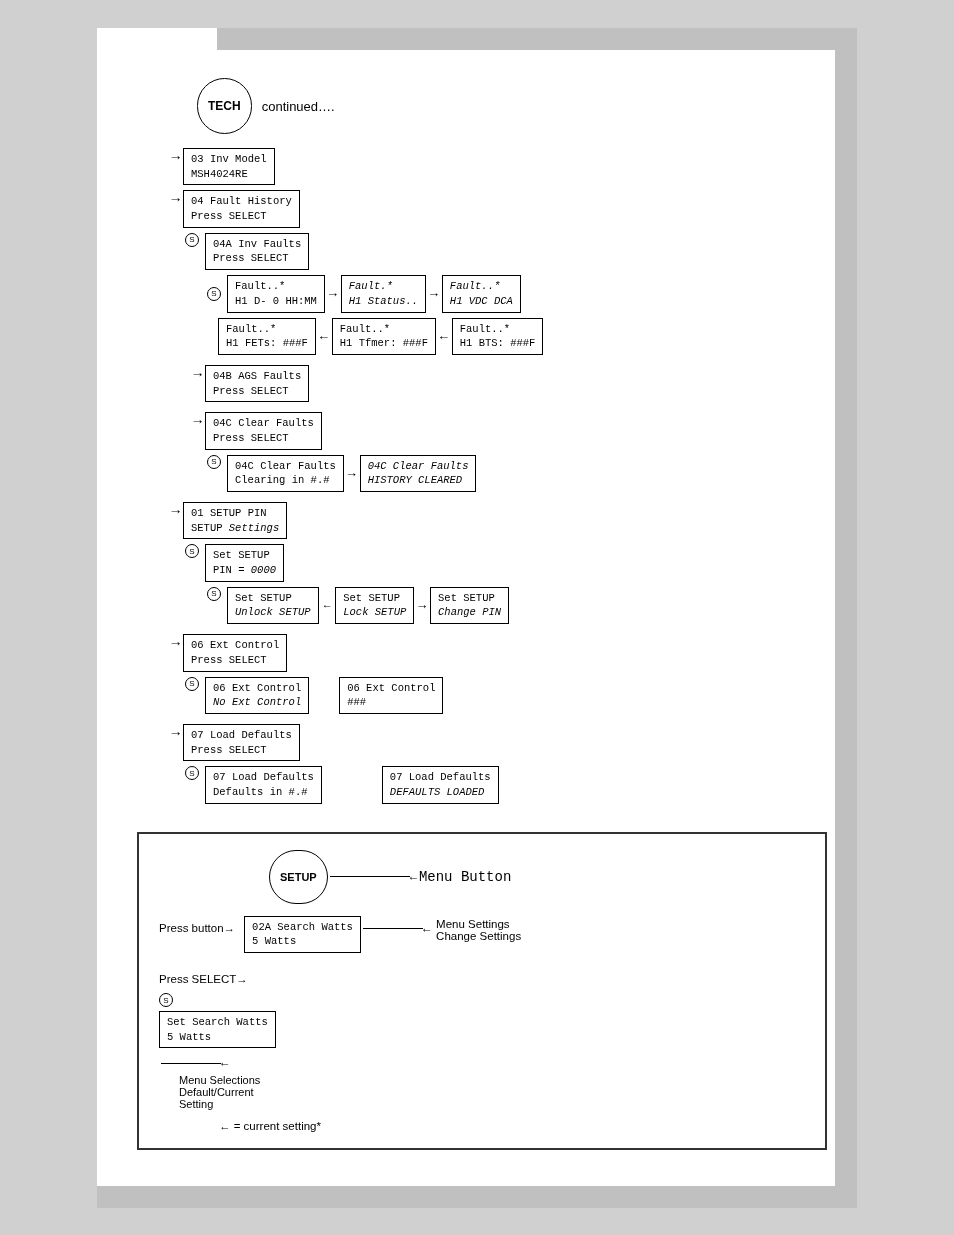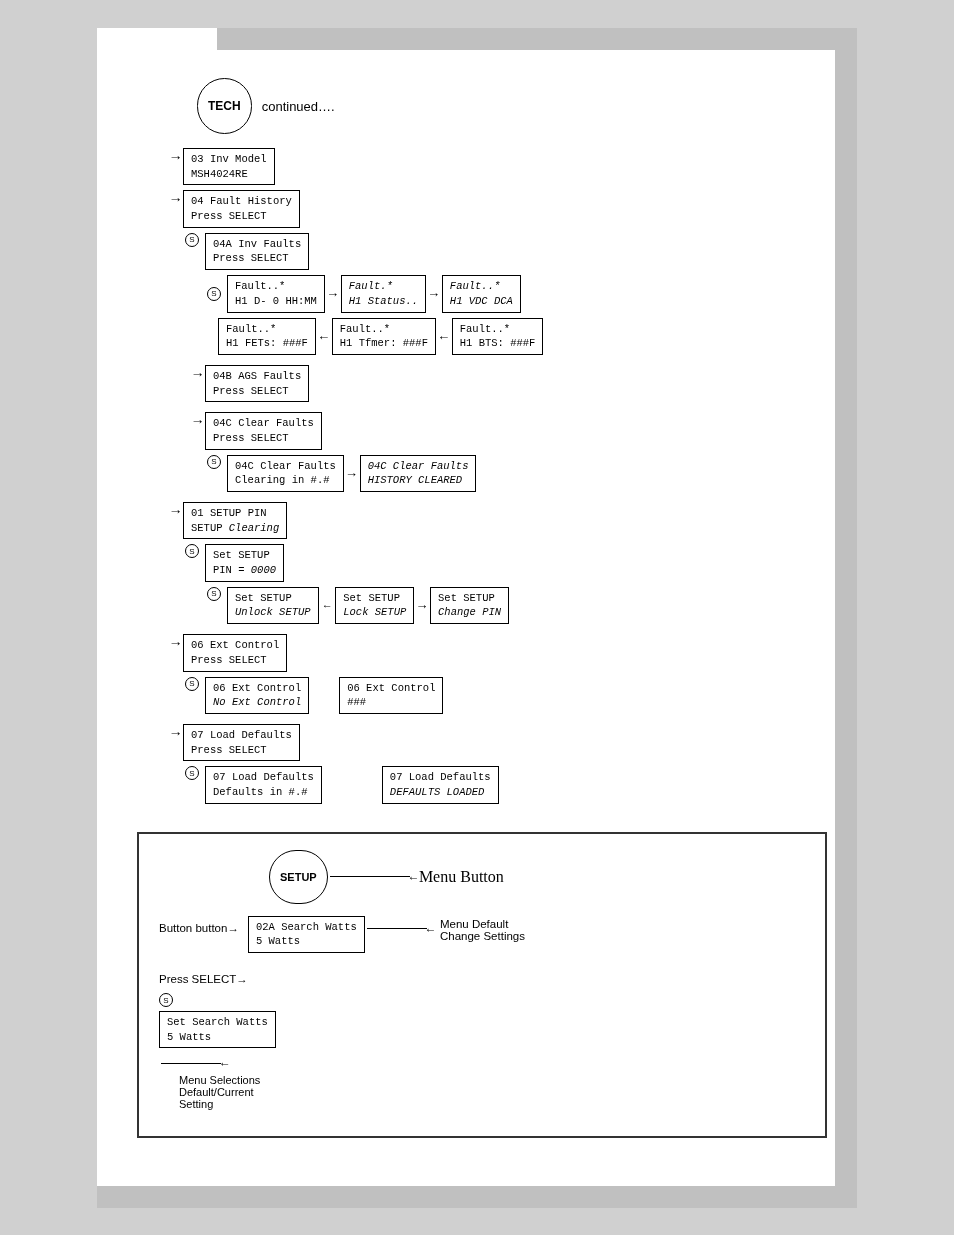--- a/index.html
+++ b/index.html
@@ -296,21 +296,21 @@
         </div>
       </div>
 
       <div class="left-arrow-row section-gap">
         <div class="left-col">
             <span style="font-size:14px;">→</span>
           </div>
         <div class="right-col">
           <div class="box">
             <div>01 SETUP PIN</div>
-            <div>SETUP <span class="italic">Clearing</span></div>
+            <div>SETUP <span class="italic">Settings</span></div>
           </div>
         </div>
       </div>
 
       <div class="left-arrow-row indent1 small-gap">
         <div class="left-col">
           <div class="circle-s">S</div>
         </div>
         <div class="right-col">
           <div class="box">
@@ -405,37 +405,37 @@
     <div class="legend-box">
       <div class="legend-inner">
 
         <div style="display:flex;align-items:center;margin-bottom:12px;">
           <div style="width:110px;"></div>
           <div class="oval-label" style="font-size:11px;">SETUP</div>
           <span style="display:inline-flex;align-items:center;margin:0 2px;">
             <span style="display:inline-block;width:80px;height:1.5px;background:#000;"></span>
             <span style="font-size:12px;">←</span>
           </span>
-          <span style="font-family:Liberation Serif, serif;font-size:16px;">Menu Button</span>
+          <span style="font-family:Liberation Mono, monospace;font-size:14px;">Menu Button</span>
         </div>
 
         <div style="display:flex;align-items:flex-start;margin-bottom:10px;">
-          <div style="font-family:Arial,sans-serif;font-size:11.5px;margin-right:5px;white-space:nowrap;padding-top:6px;">Button button→</div>
+          <div style="font-family:Arial,sans-serif;font-size:11.5px;margin-right:5px;white-space:nowrap;padding-top:6px;">Press button→</div>
           <div style="display:flex;flex-direction:column;align-items:center;margin-left:4px;">
             <div class="box" style="margin-bottom:2px;">
               <div>02A Search Watts</div>
               <div>5 Watts</div>
             </div>
           </div>
           <span style="display:inline-flex;align-items:center;margin:6px 2px 0 2px;">
             <span style="display:inline-block;width:60px;height:1.5px;background:#000;"></span>
             <span style="font-size:12px;">←</span>
           </span>
           <div style="font-family:Arial,sans-serif;font-size:11.5px;padding-top:2px;margin-left:4px;">
-            <div>Menu Default</div>
+            <div>Menu Settings</div>
             <div>Change Settings</div>
           </div>
         </div>
 
         <div style="display:flex;align-items:flex-start;margin-bottom:10px;flex-direction:column;">
           <div style="font-family:Arial,sans-serif;font-size:11.5px;margin-right:5px;white-space:nowrap;padding-top:8px;">Press SELECT→</div>
           <div class="circle-s" style="margin-top:8px;margin-right:3px;">S</div>
           <div class="box" style="margin-top:4px;">
             <div>Set Search Watts</div>
             <div>5 Watts</div>
@@ -444,19 +444,22 @@
             <span style="display:inline-block;width:60px;height:1.5px;background:#000;"></span>
             <span style="font-size:12px;">←</span>
           </span>
           <div style="font-family:Arial,sans-serif;font-size:11px;padding-top:4px;margin-left:20px;">
             <div>Menu Selections</div>
             <div>Default/Current</div>
             <div>Setting</div>
           </div>
         </div>
 
+        <div style="font-family:Arial,sans-serif;font-size:11.5px;margin-left:60px;">
+          <span>← = current setting*</span>
+        </div>
 
       </div>
     </div>
 
 
   </div>
 </div>
 
 </body></html>

